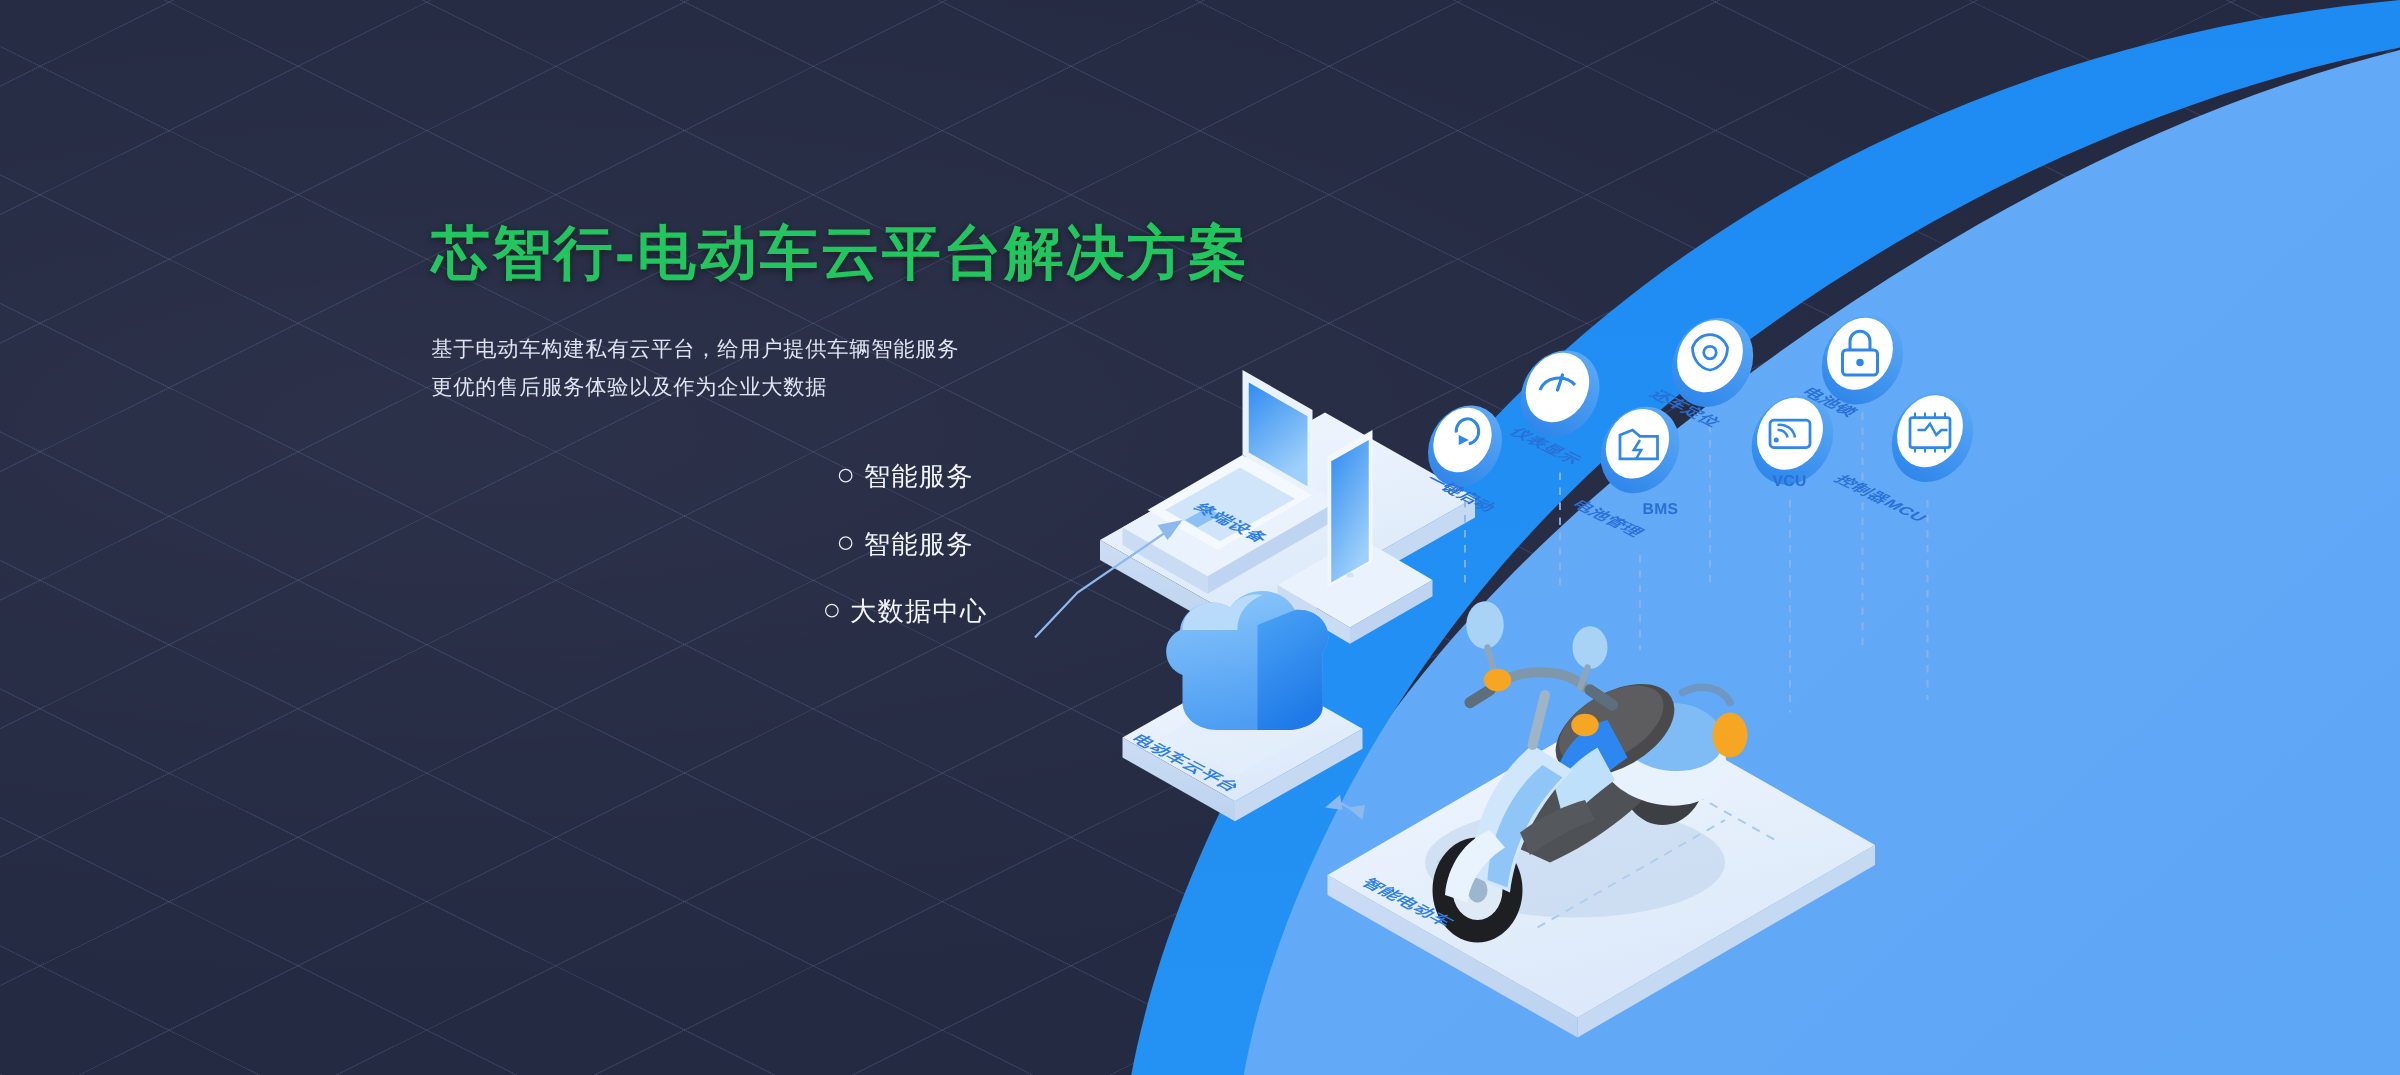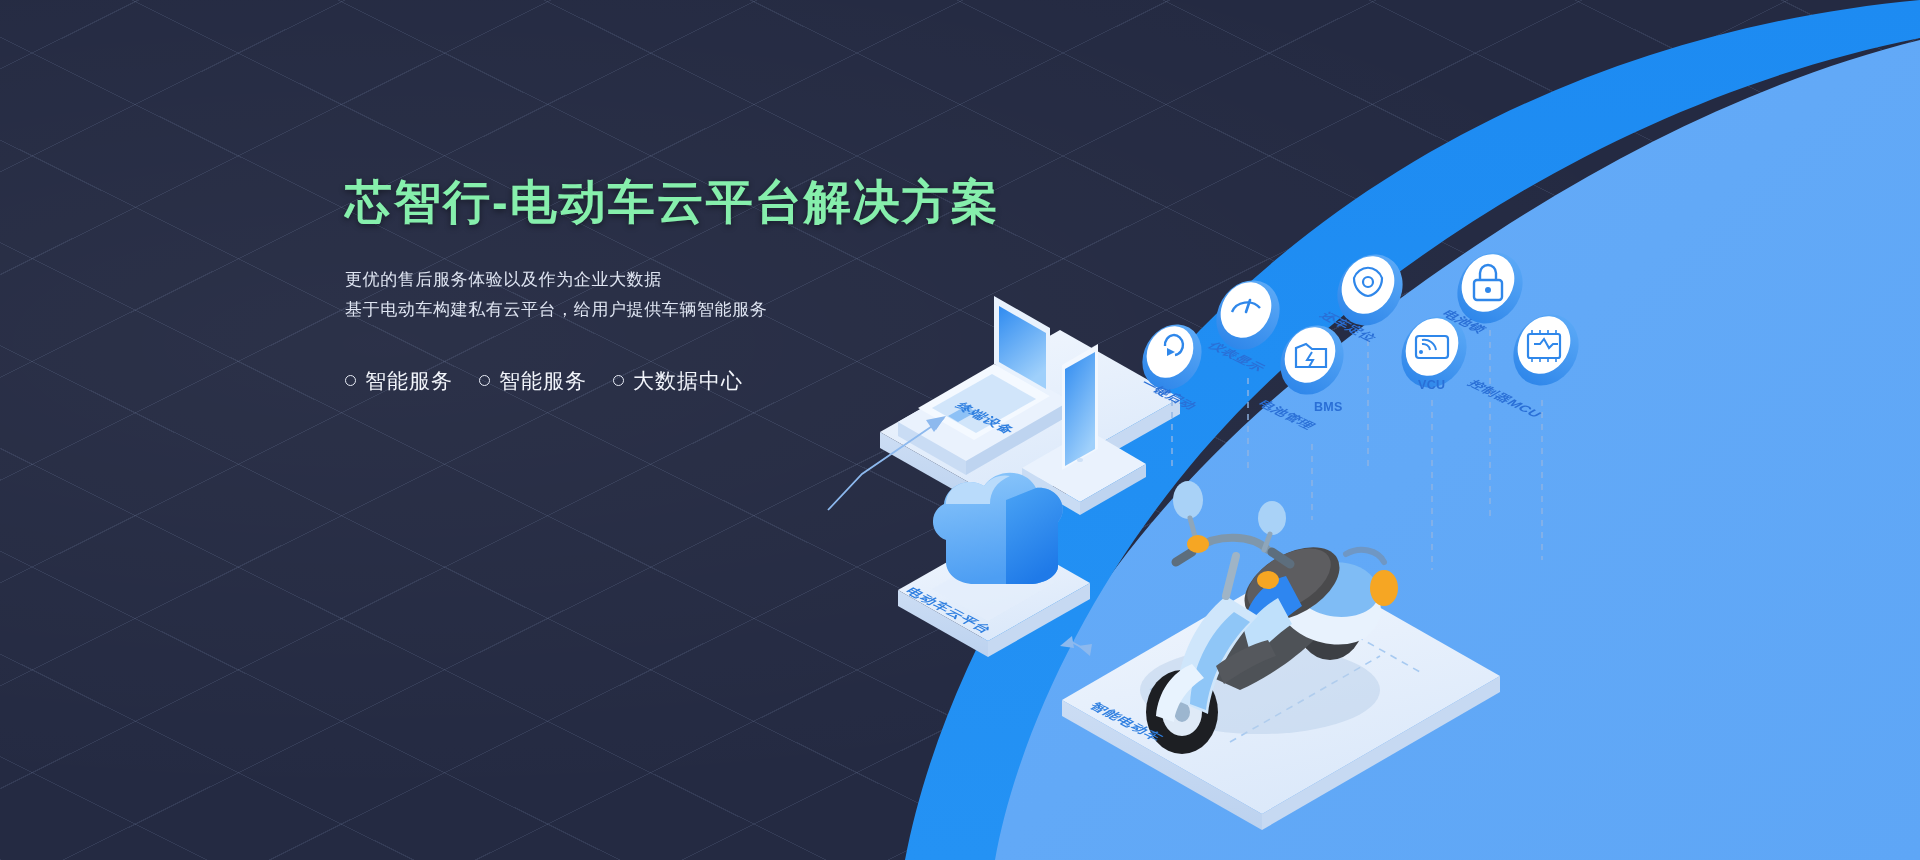--- a/index.html
+++ b/index.html
@@ -30,32 +30,32 @@
     background:radial-gradient(120% 90% at 20% 40%, rgba(255,255,255,.035), rgba(0,0,0,0) 60%);
     pointer-events:none;
   }
 
   
   .wave-svg{ position:absolute; inset:0; width:1920px; height:860px; }
 
   
   .copy{ position:absolute; left:345px; top:175px; width:760px; }
   .title{
-    font-size:47px; font-weight:700; color:#86efac; letter-spacing:2px;
+    font-size:47px; font-weight:700; color:#22c55e; letter-spacing:2px;
     line-height:1.15; white-space:nowrap;
     text-shadow:0 2px 6px rgba(0,0,0,.45);
   }
   .desc{
     margin-top:36px; font-size:17px; line-height:1.75;
     color:#dfe5f2; letter-spacing:.6px;
   }
   .desc div{ white-space:nowrap; }
   .bullets{
     margin-top:42px; display:flex; align-items:center; gap:26px;
-    font-size:21px; color:#f2f5fb; letter-spacing:1px;
+    font-size:21px; color:#f2f5fb; letter-spacing:1px;flex-direction:column;
   }
   .bullet{ display:flex; align-items:center; gap:9px; white-space:nowrap; }
   .dot{
     width:11px; height:11px; border-radius:50%;
     border:1.6px solid #e8ecf6; display:inline-block;
   }
 
   
   .art{ position:absolute; left:0; top:0; width:1920px; height:860px; }
 
@@ -119,22 +119,22 @@
 
     <path d="M1920,0 L1920,860 L980,860 C1010,700 1120,520 1320,360 C1520,200 1720,90 1920,40 Z" fill="url(#gLight)"></path>
 
     <path d="M1920,0 L1920,38 C1660,90 1420,230 1250,400 C1110,540 1020,720 995,860 L905,860
              C935,700 1035,500 1200,330 C1390,135 1650,25 1920,0 Z" fill="url(#gDark)"></path>
   </svg>
 
   <div class="copy">
     <div class="title">芯智行-电动车云平台解决方案</div>
     <div class="desc">
+      <div>基于电动车构建私有云平台，给用户提供车辆智能服务</div>
       <div>更优的售后服务体验以及作为企业大数据</div>
-      <div>基于电动车构建私有云平台，给用户提供车辆智能服务</div>
     </div>
     <div class="bullets">
       <div class="bullet">
         <span class="dot"></span>
         <span>智能服务</span>
       </div>
       <div class="bullet">
         <span class="dot"></span>
         <span>智能服务</span>
       </div>

